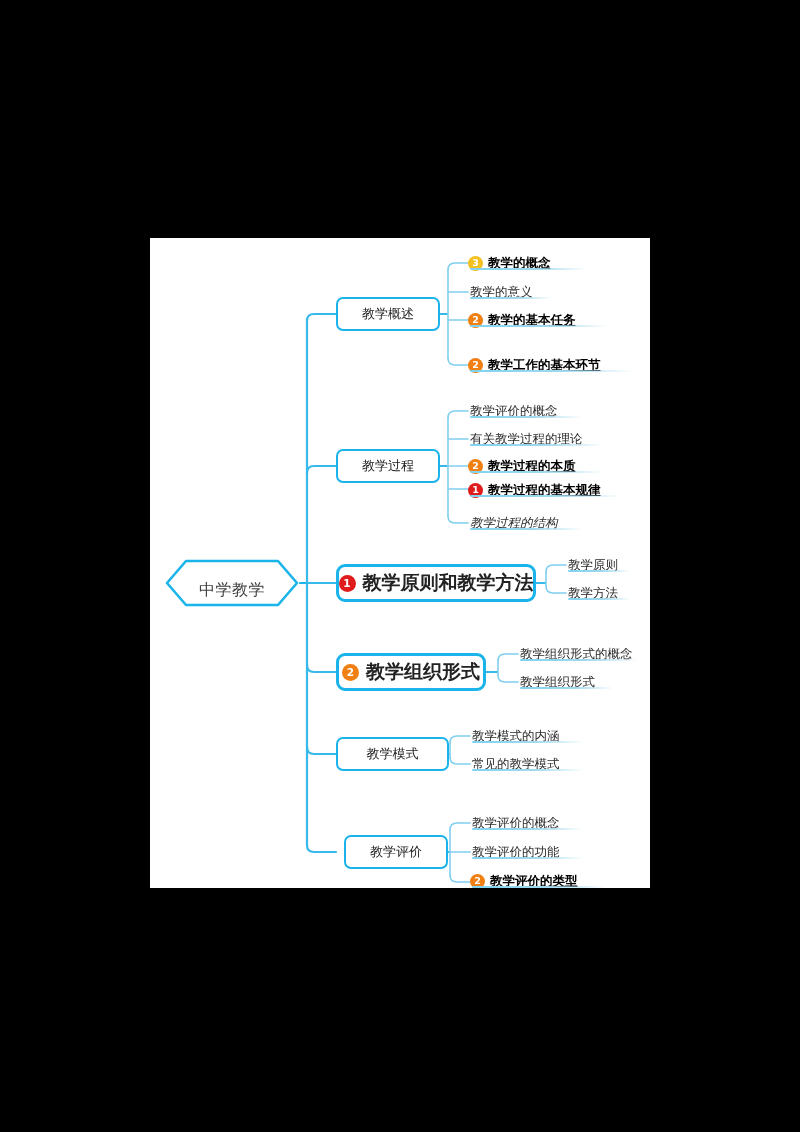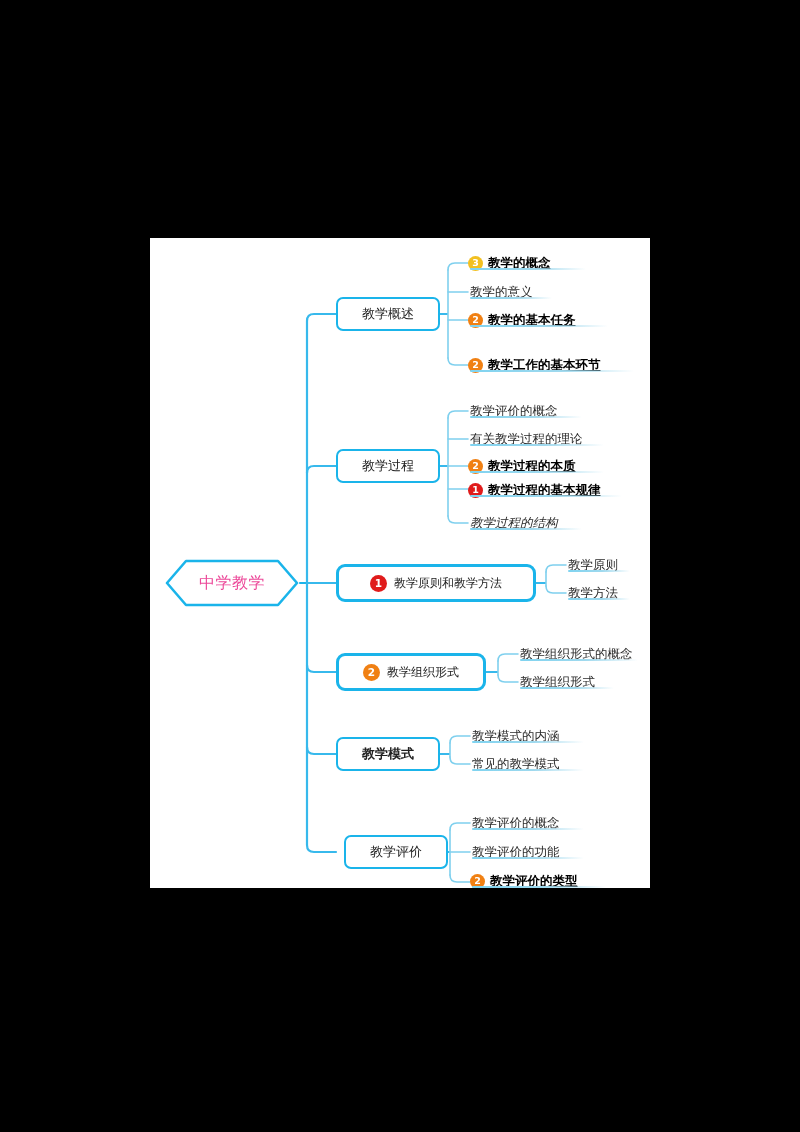--- a/index.html
+++ b/index.html
@@ -40,28 +40,28 @@
     position: absolute;
     left: 14px;
     top: 320px;
     width: 136px;
     height: 50px;
   }
   .root-node svg { display: block; }
   .root-label {
     position: absolute;
     left: 0;
-    top: 0;
+    top: 7px;
     width: 136px;
     height: 50px;
     display: flex;
     align-items: center;
     justify-content: center;
     font-size: 16px;
-    color: #ec4899;
+    color: #404040;
     letter-spacing: 0.5px;
     white-space: nowrap;
   }
 
   
   .branch {
     position: absolute;
     box-sizing: border-box;
     background: #ffffff;
     border: 2px solid #1ab4ea;
@@ -76,22 +76,22 @@
   .branch.bold-box {
     border-width: 3px;
     border-radius: 9px;
     height: 38px;
   }
   .branch-label {
     font-size: 13px;
     color: #222222;
   }
   .branch.bold-box .branch-label {
-    font-weight: normal;
-    font-size: 12px;
+    font-weight: bold;
+    font-size: 19px;
   }
 
   
   .leaf {
     position: absolute;
     display: flex;
     align-items: center;
     white-space: nowrap;
     height: 22px;
   }
@@ -282,21 +282,21 @@
     <div class="leaf" style="left:370px; top:405px;">
       <span class="leaf-label">教学组织形式的概念</span>
     </div>
     <div class="leaf-underline" style="left:370px; top:421px; width:118px;"></div>
 
     <div class="leaf" style="left:370px; top:433px;">
       <span class="leaf-label">教学组织形式</span>
     </div>
     <div class="leaf-underline" style="left:370px; top:449px; width:94px;"></div>
 
-    <div class="branch" style="left:186px; top:499px; width:104px;font-weight:bold;">
+    <div class="branch" style="left:186px; top:499px; width:113px;">
       <span class="branch-label">教学模式</span>
     </div>
 
     <div class="leaf" style="left:322px; top:487px;">
       <span class="leaf-label">教学模式的内涵</span>
     </div>
     <div class="leaf-underline" style="left:322px; top:503px; width:112px;"></div>
 
     <div class="leaf" style="left:322px; top:515px;">
       <span class="leaf-label">常见的教学模式</span>

